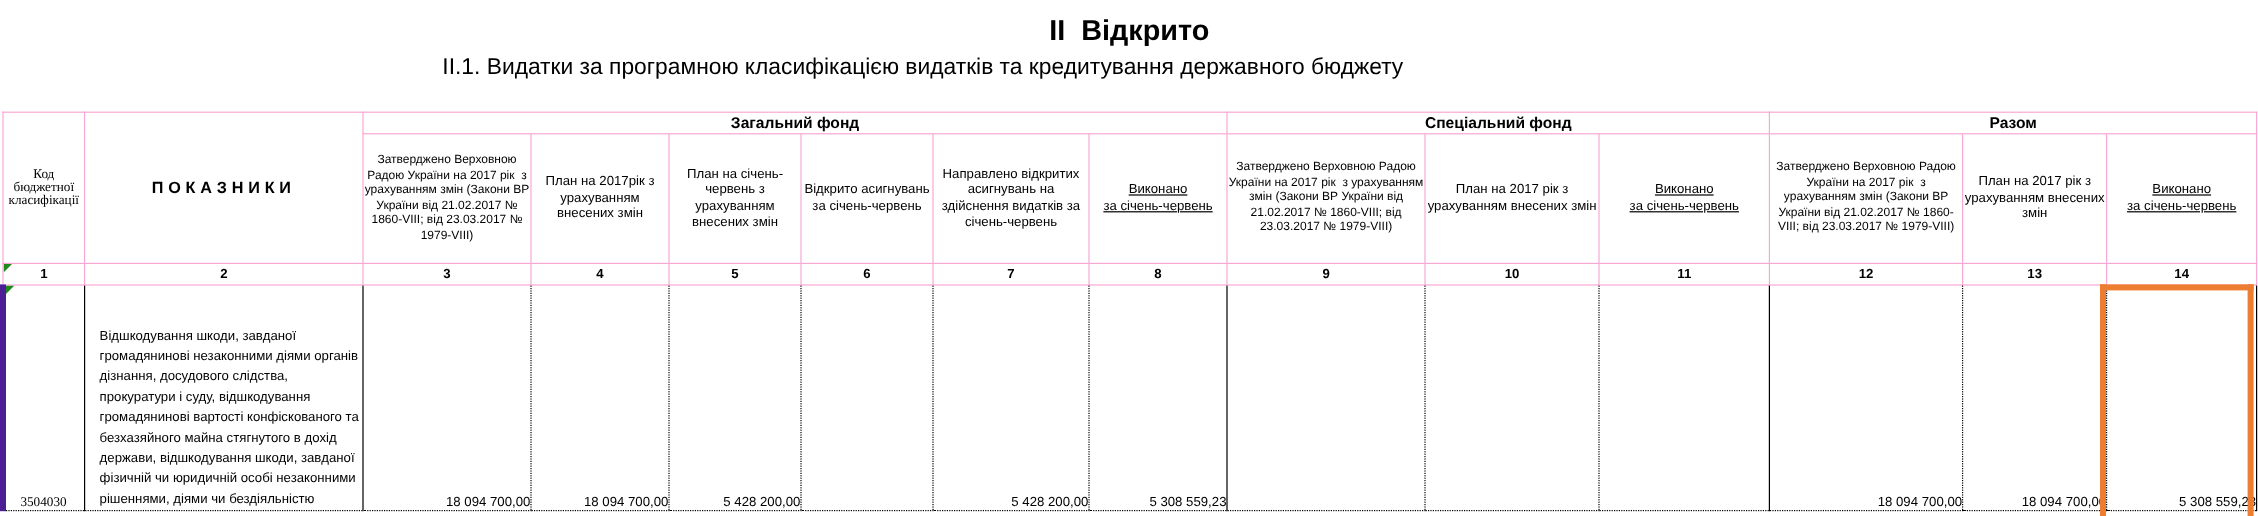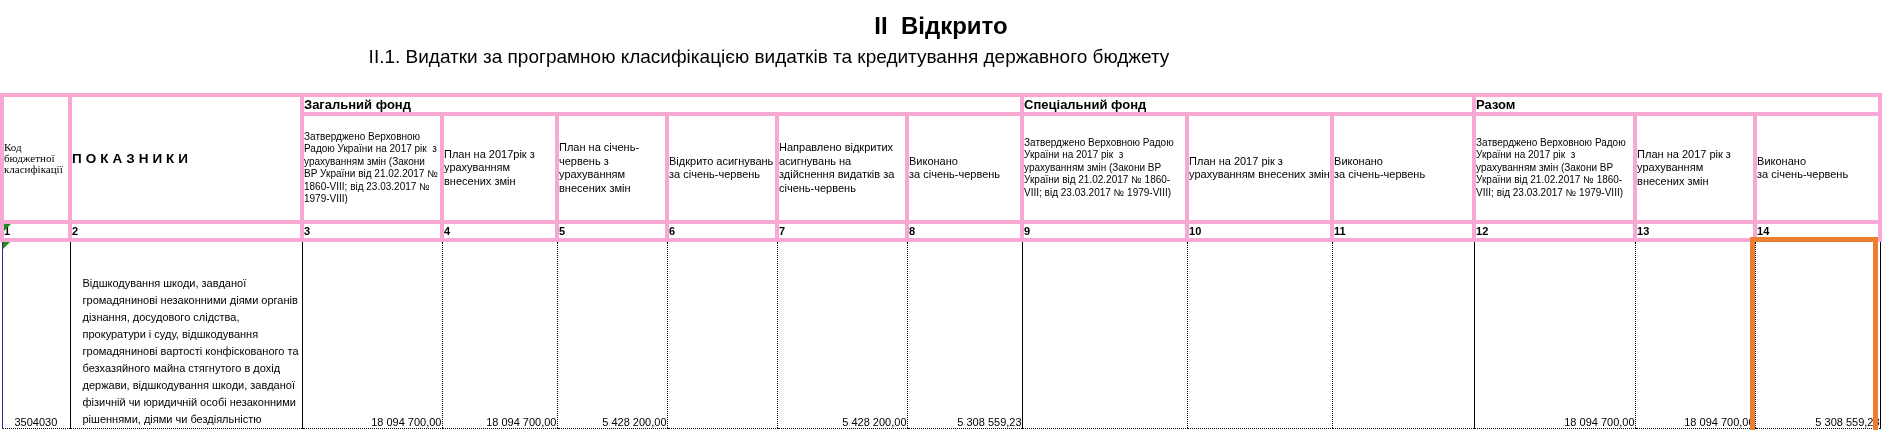--- a/index.html
+++ b/index.html
@@ -18,33 +18,33 @@
   table.sheet{
     position:absolute;top:93px;left:0;width:1878px;
     border-collapse:collapse;table-layout:fixed;
   }
   table.sheet td{padding:0;overflow:hidden;}
   tr.r1{height:18px;}
   tr.r2{height:108px;margin-left:32px;}
   tr.r3{height:18px;}
   tr.r4{height:188px;}
   
-  td.hd{border:4px solid #f9a8d4;text-align:left;vertical-align:middle;}
+  td.hd{border:1px solid #f9a8d4;text-align:center;vertical-align:middle;}
   td.corner-code{font-size:11px;line-height:11px;padding:0 2px;font-family:Liberation Serif, serif;}
   td.corner-ind{font-size:13.5px;font-weight:bold;letter-spacing:4px;}
   td.sec{font-size:13px;font-weight:bold;}
   td.colhead{font-size:11px;line-height:13.5px;padding:0 2px;}
   td.small{font-size:10px;line-height:12.5px;}
   td.prewrap{white-space:pre-wrap;}
-  td.preline{white-space:pre-line;}
+  td.preline{white-space:pre-line;text-decoration:underline;}
   td.num{font-size:11px;font-weight:bold;position:relative;}
   
   tr.r4 td{border-bottom:1px dotted #000;font-size:11px;vertical-align:bottom;padding-left:12px;}
-  td.code{border-left:1px solid #4c1d95;text-align:left;vertical-align:bottom;
-          font-size:11.5px;padding:0 0 2px 2px;position:relative;}
+  td.code{border-left:5px solid #4c1d95;text-align:left;vertical-align:bottom;
+          font-size:11.5px;padding:0 0 2px 2px;position:relative;font-family:Liberation Serif, serif;}
   td.name{border-left:1px solid #000;text-align:left;vertical-align:top;
           font-size:11.5px;line-height:17px;padding:1px 1px 0 3px;}
   td.val{text-align:right;padding:0 3px 2px 0;}
   .bl-solid{border-left:1px solid #000;}
   .bl-dot{border-left:1px dotted #000;}
   .br-solid{border-right:1px solid #000;}
   
   .tri{
     position:absolute;top:0;left:0;width:0;height:0;
     border-top:7px solid #1E8A1E;border-right:7px solid transparent;

